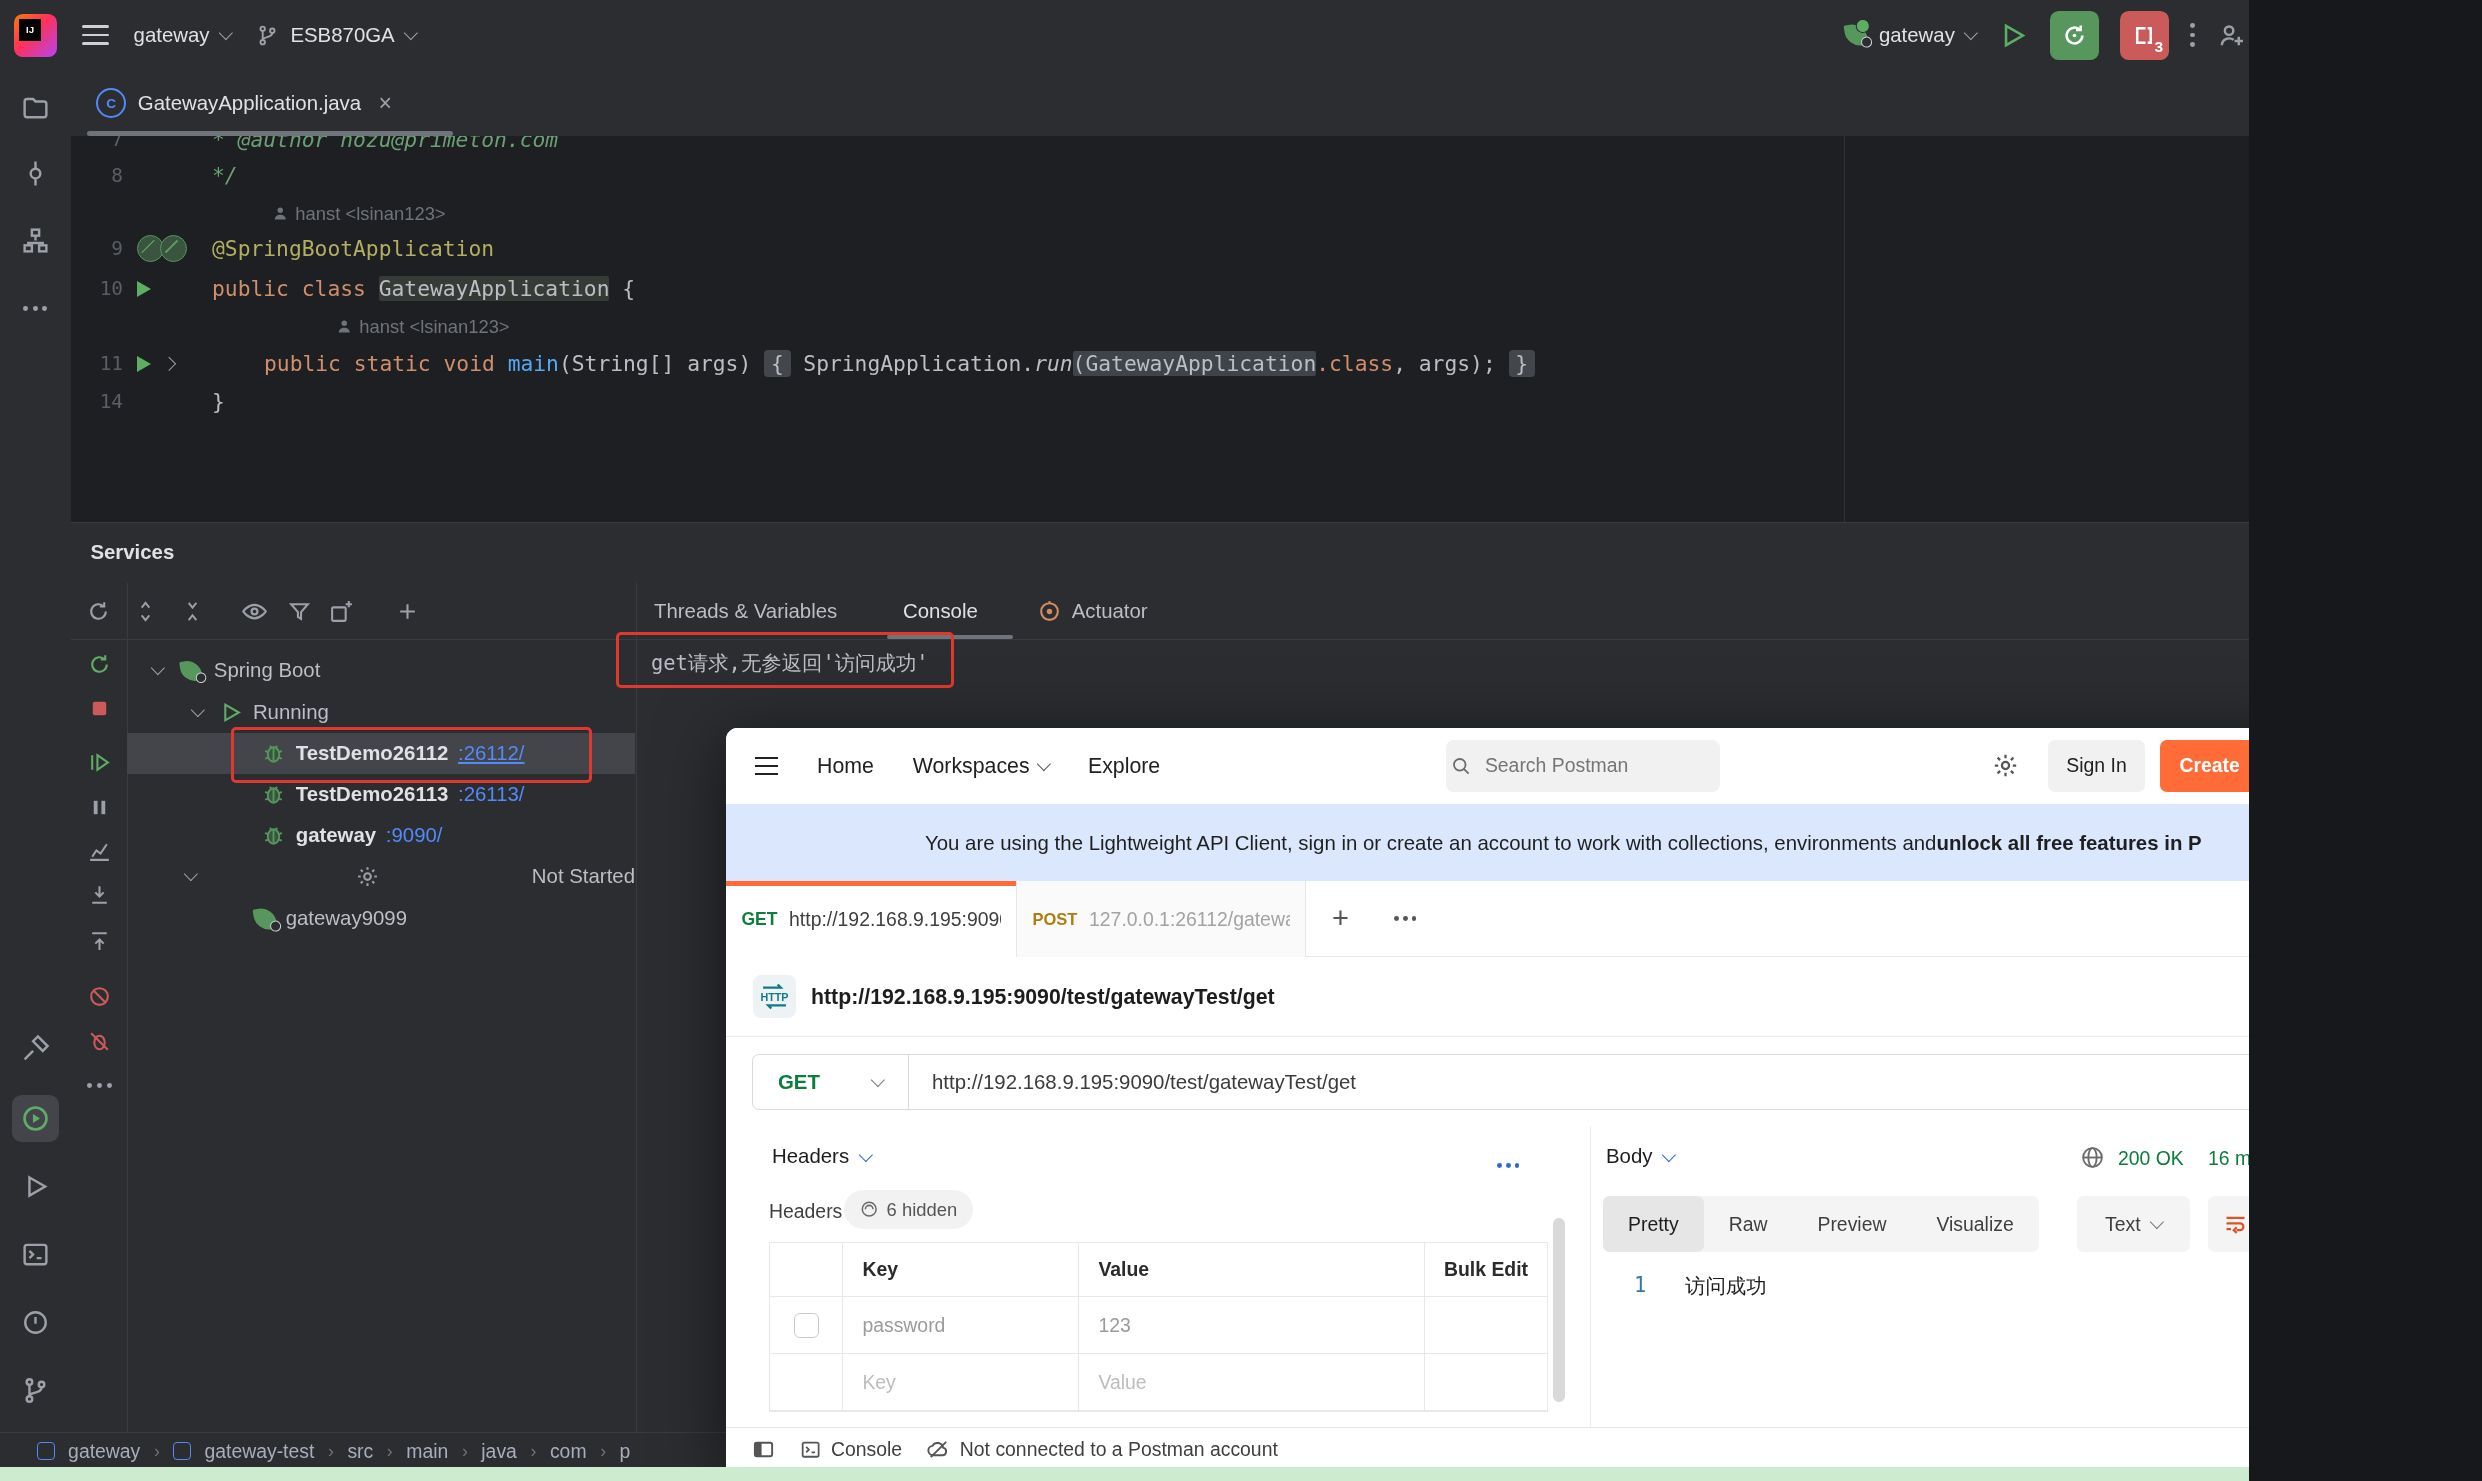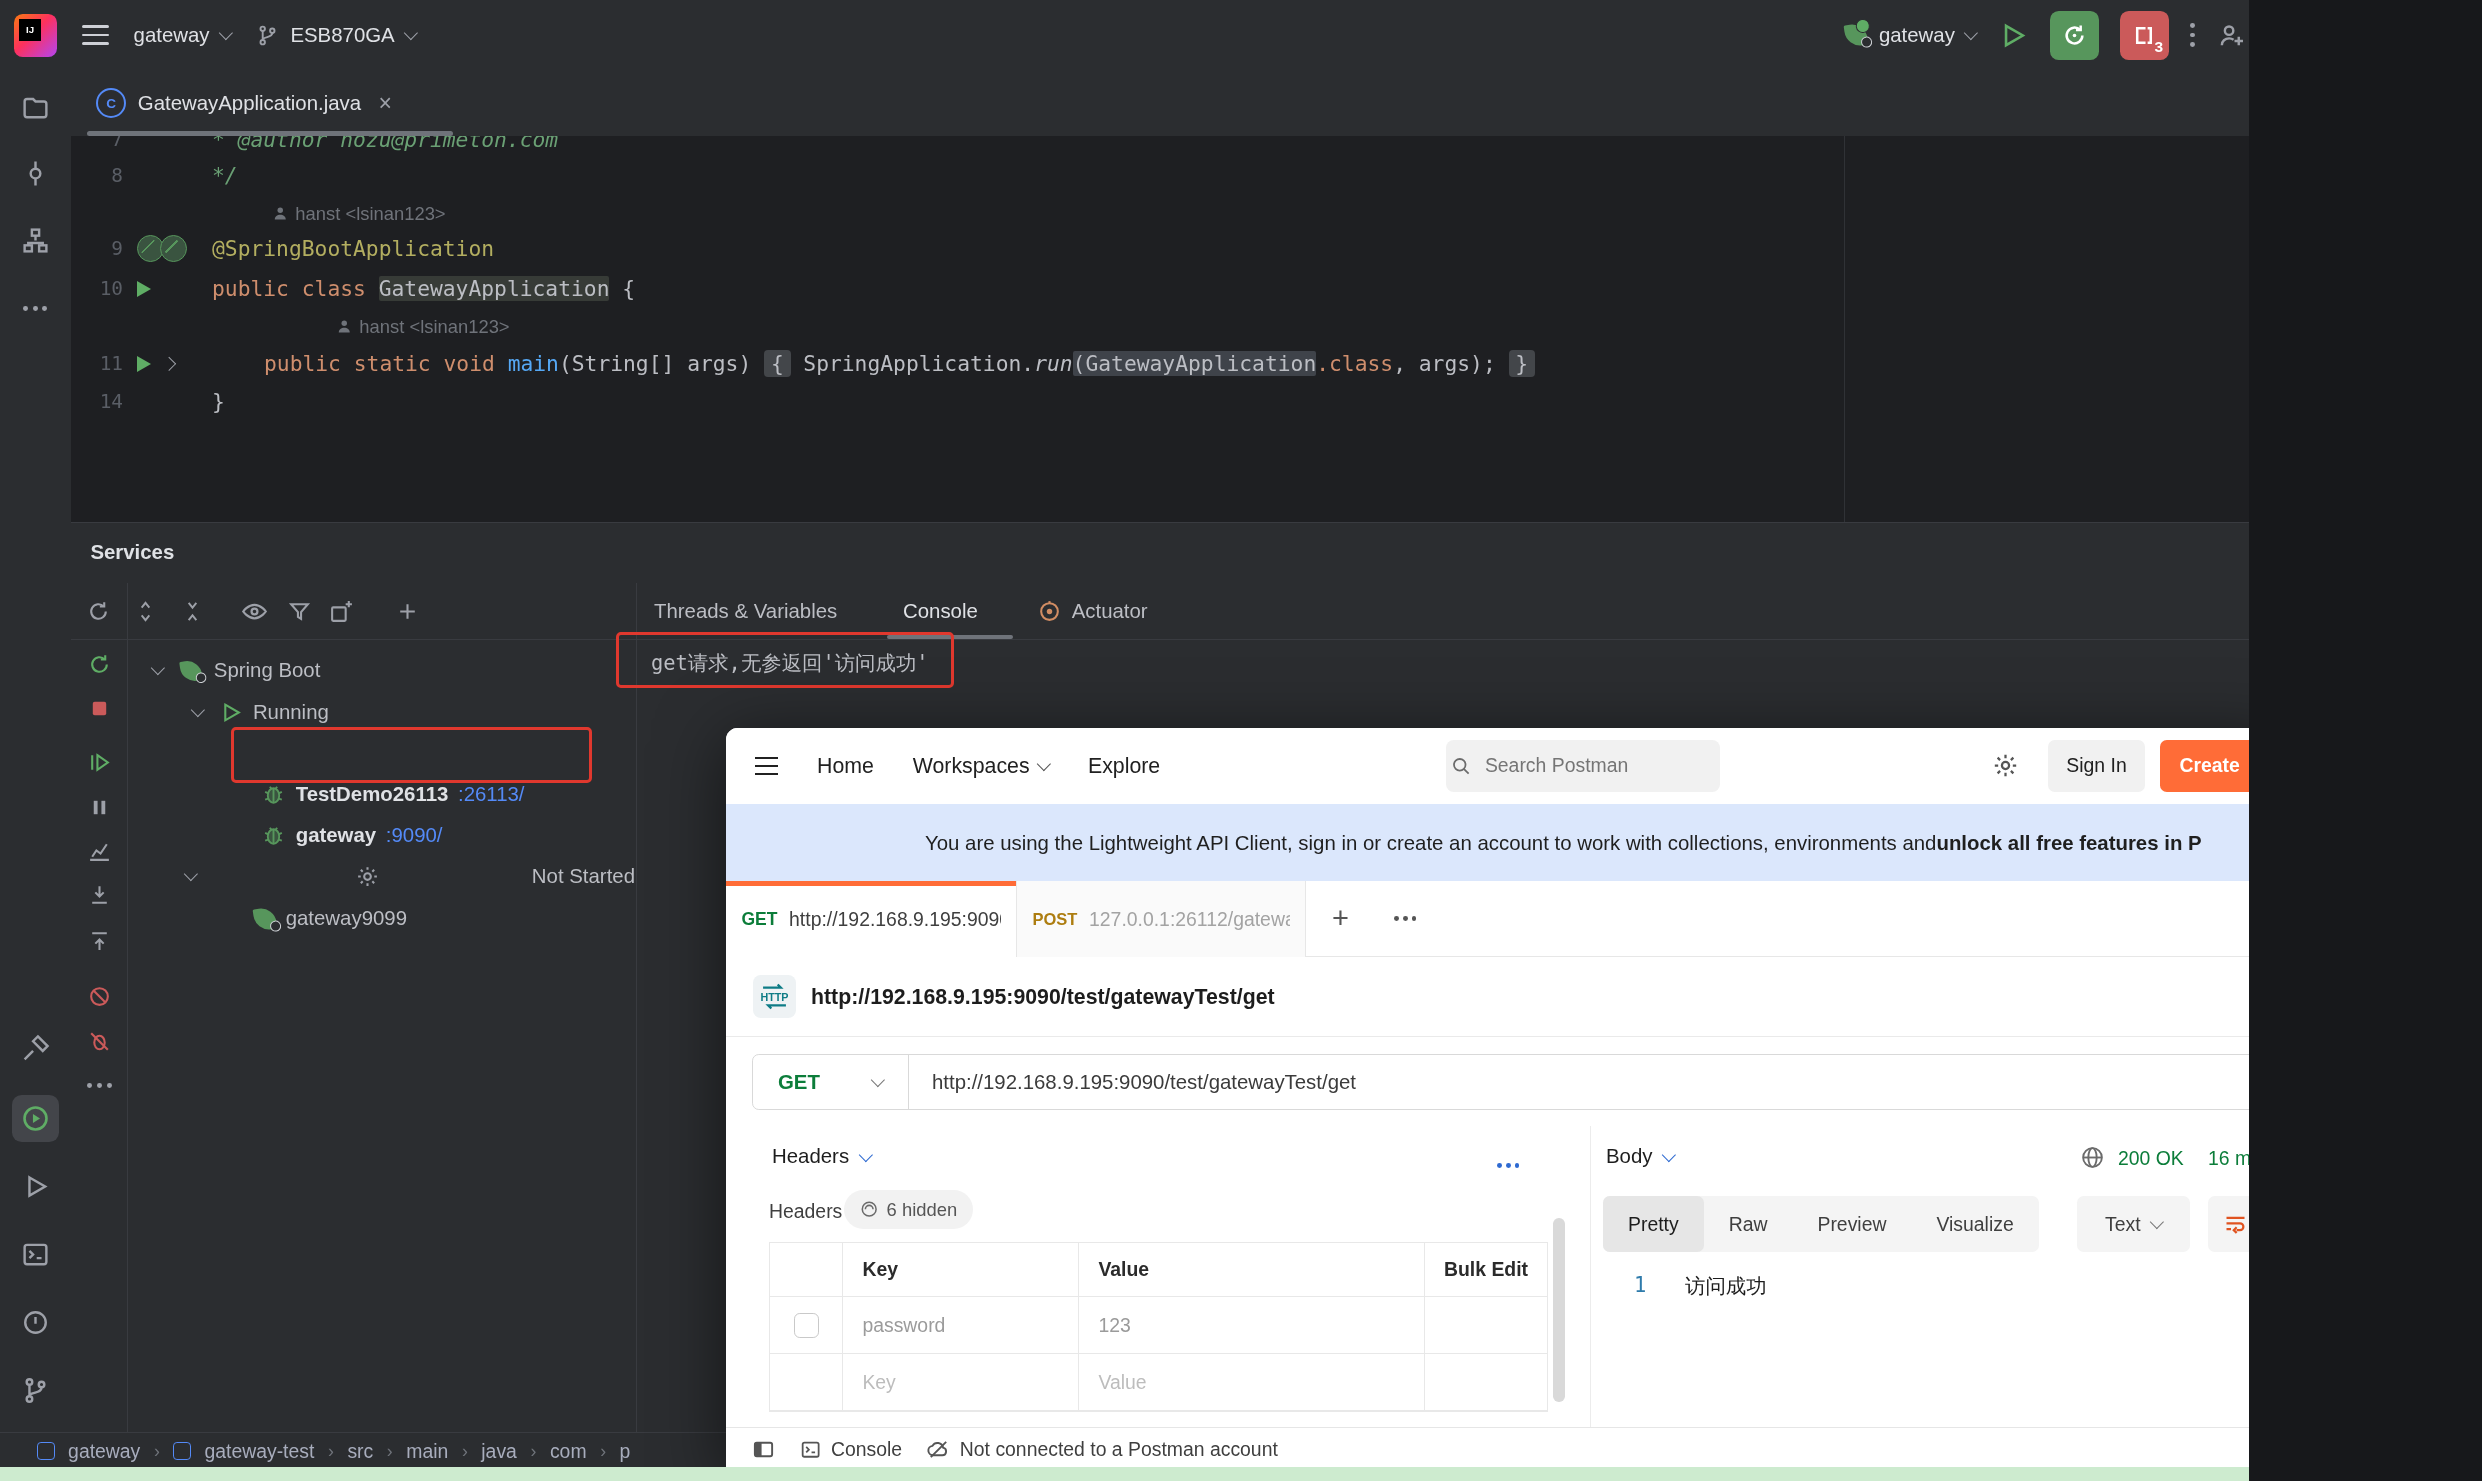--- a/index.html
+++ b/index.html
@@ -477,20 +477,32 @@
       <span class="leaf" style="margin-left:17.5px;transform:scale(.95) rotate(-8deg);"></span>
       <span style="margin-left:11.6px;">Spring Boot</span>
     </div>
     <div class="tree-row" style="top:169px;">
       <span class="chv tchv" style="margin-left:66px;"></span>
       <svg style="margin-left:15.5px;" width="25" height="25" viewBox="0 0 24 24" fill="none" stroke="#5fad65" stroke-width="2">
           <path d="M7 4.5l13 7.5-13 7.5z"></path>
         </svg>
       <span style="margin-left:9.7px;">Running</span>
     </div>
+    <div class="tree-row sel" style="top:210px;">
+      <svg style="margin-left:134px;" width="25" height="25" viewBox="0 0 24 24">
+          <g stroke="#57965c" stroke-width="1.8" fill="#3a5440">
+            <ellipse cx="12" cy="13" rx="5.5" ry="7"></ellipse>
+          </g>
+          <g stroke="#57965c" stroke-width="1.8">
+            <path d="M12 6v14M4 9.5l3 1.5M4 17l3-1M20 9.5L17 11M20 17l-3-1M8.5 4.5L10 6.5M15.5 4.5L14 6.5"></path>
+          </g>
+        </svg>
+      <span class="tname" style="margin-left:9.7px;">TestDemo26112</span>
+      <span class="tport" style="text-decoration:underline;">:26112/</span>
+    </div>
     <div class="tree-row" style="top:251px;">
       <svg style="margin-left:134px;" width="25" height="25" viewBox="0 0 24 24">
           <g stroke="#57965c" stroke-width="1.8" fill="#3a5440">
             <ellipse cx="12" cy="13" rx="5.5" ry="7"></ellipse>
           </g>
           <g stroke="#57965c" stroke-width="1.8">
             <path d="M12 6v14M4 9.5l3 1.5M4 17l3-1M20 9.5L17 11M20 17l-3-1M8.5 4.5L10 6.5M15.5 4.5L14 6.5"></path>
           </g>
         </svg>
       <span class="tname" style="margin-left:9.7px;">TestDemo26113</span>

